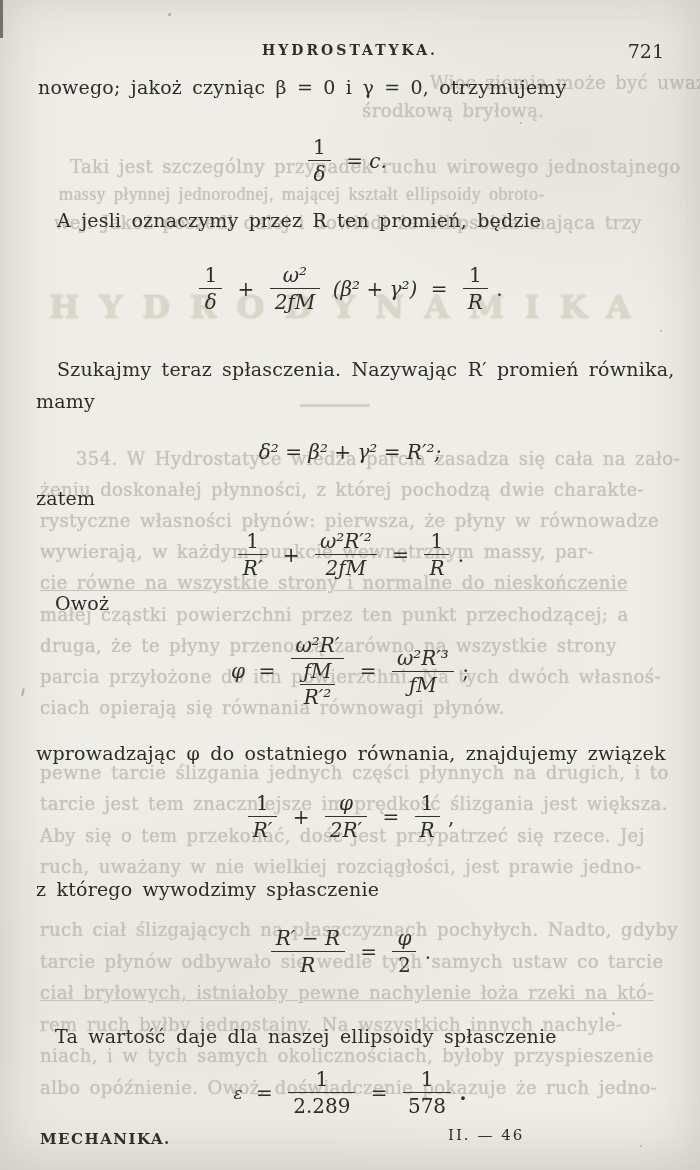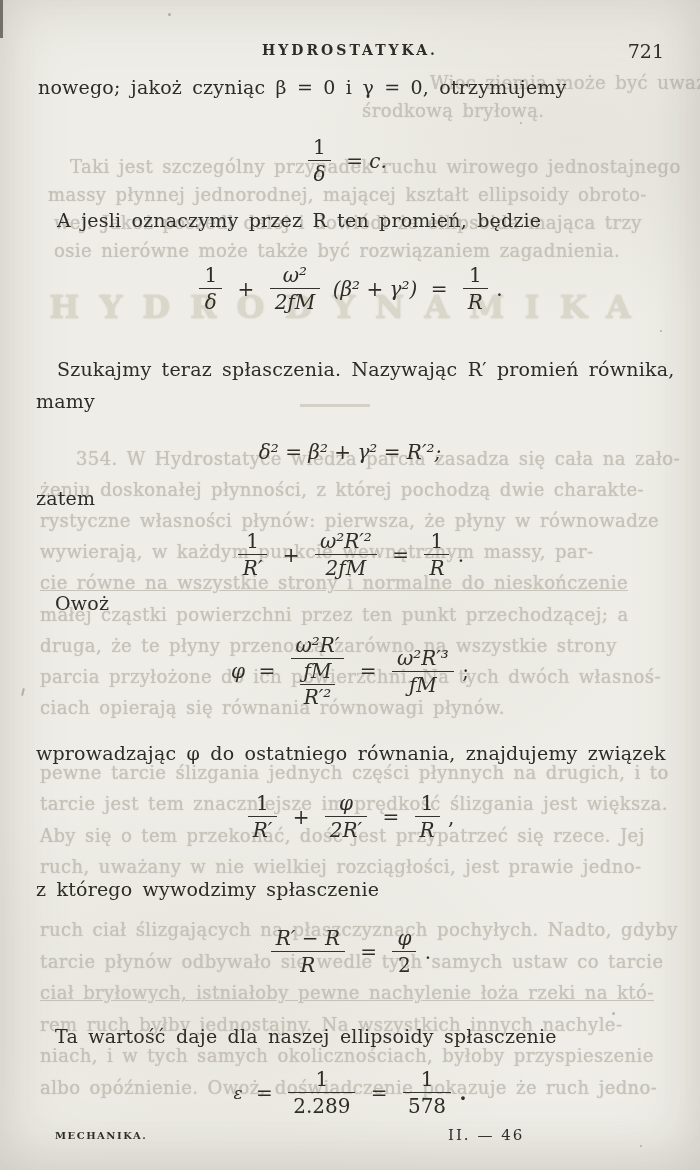--- a/index.html
+++ b/index.html
@@ -47,39 +47,38 @@
   }
   .frac{display:inline-block;vertical-align:middle;text-align:center;padding:0 2px;}
   .num,.den{display:block;line-height:1.3;padding:0 5px;}
   .den{border-top:1.6px solid #34322c;}
   .den .fracinner .den{border-top:1.4px solid #34322c;}
   .fracinner{display:inline-block;vertical-align:middle;text-align:center;}
   .fracinner .num,.fracinner .den{line-height:1.25;padding:0 4px;}
   .op{margin:0 7px;vertical-align:middle;display:inline-block;}
   .tok{vertical-align:middle;display:inline-block;}
   .it{font-style:italic;}
-  .footer-left{left:55px;top:1130px;font-size:10px;font-weight:bold;letter-spacing:1.5px;}
+  .footer-left{left:40px;top:1130px;font-size:15px;font-weight:bold;letter-spacing:1.5px;}
   .footer-right{left:448px;top:1126px;font-size:15px;letter-spacing:2px;}
   
   .edge-line{position:absolute;left:0;top:0;width:3px;height:38px;background:#56534b;opacity:.8;}
   .speck{position:absolute;background:#8a877e;border-radius:50%;opacity:.55;}
   .smudge{position:absolute;background:#ccc9bd;opacity:.8;}
 </style>
 </head>
 <body>
 
 <div class="page">
 
   <div class="bleed" style="left:430px;top:72px;">Więc ziemia może być uważaną za</div>
   <div class="bleed" style="left:362px;top:100px;">środkową bryłową.</div>
 
   <div class="bleed" style="left:70px;top:156px;">Taki jest szczególny przypadek ruchu wirowego jednostajnego</div>
-  <div class="bleed" style="left:48px;top:184px;">massy płynnej jednorodnej, mającej kształt ellipsoidy obroto-</div>
+  <div class="bleed" style="left:59px;top:184px;font-family:Liberation Serif, serif;">massy płynnej jednorodnej, mającej kształt ellipsoidy obroto-</div>
   <div class="bleed" style="left:54px;top:212px;">wej. Jakoż poszedł dalej i dowiódł że ellipsoida mająca trzy</div>
-  <div class="bleed" style="left:54px;top:240px;">osie nierówne może także być rozwiązaniem zagadnienia.</div>
 
   <div class="bleed-title" style="top:288px;">HYDRODYNAMIKA</div>
 
   <div class="bleed" style="left:76px;top:448px;">354. W Hydrostatyce wiedza parcia zasadza się cała na zało-</div>
   <div class="bleed" style="left:40px;top:479px;">żeniu doskonałej płynności, z której pochodzą dwie charakte-</div>
   <div class="bleed" style="left:40px;top:510px;">rystyczne własności płynów: pierwsza, że płyny w równowadze</div>
   <div class="bleed" style="left:40px;top:541px;">wywierają, w każdym punkcie wewnętrznym massy, par-</div>
   <div class="bleed" style="left:40px;top:572px;text-decoration:underline;">cie równe na wszystkie strony i normalne do nieskończenie</div>
   <div class="bleed" style="left:40px;top:604px;">małej cząstki powierzchni przez ten punkt przechodzącej; a</div>
   <div class="bleed" style="left:40px;top:635px;">druga, że te płyny przenoszą zarówno na wszystkie strony</div>

